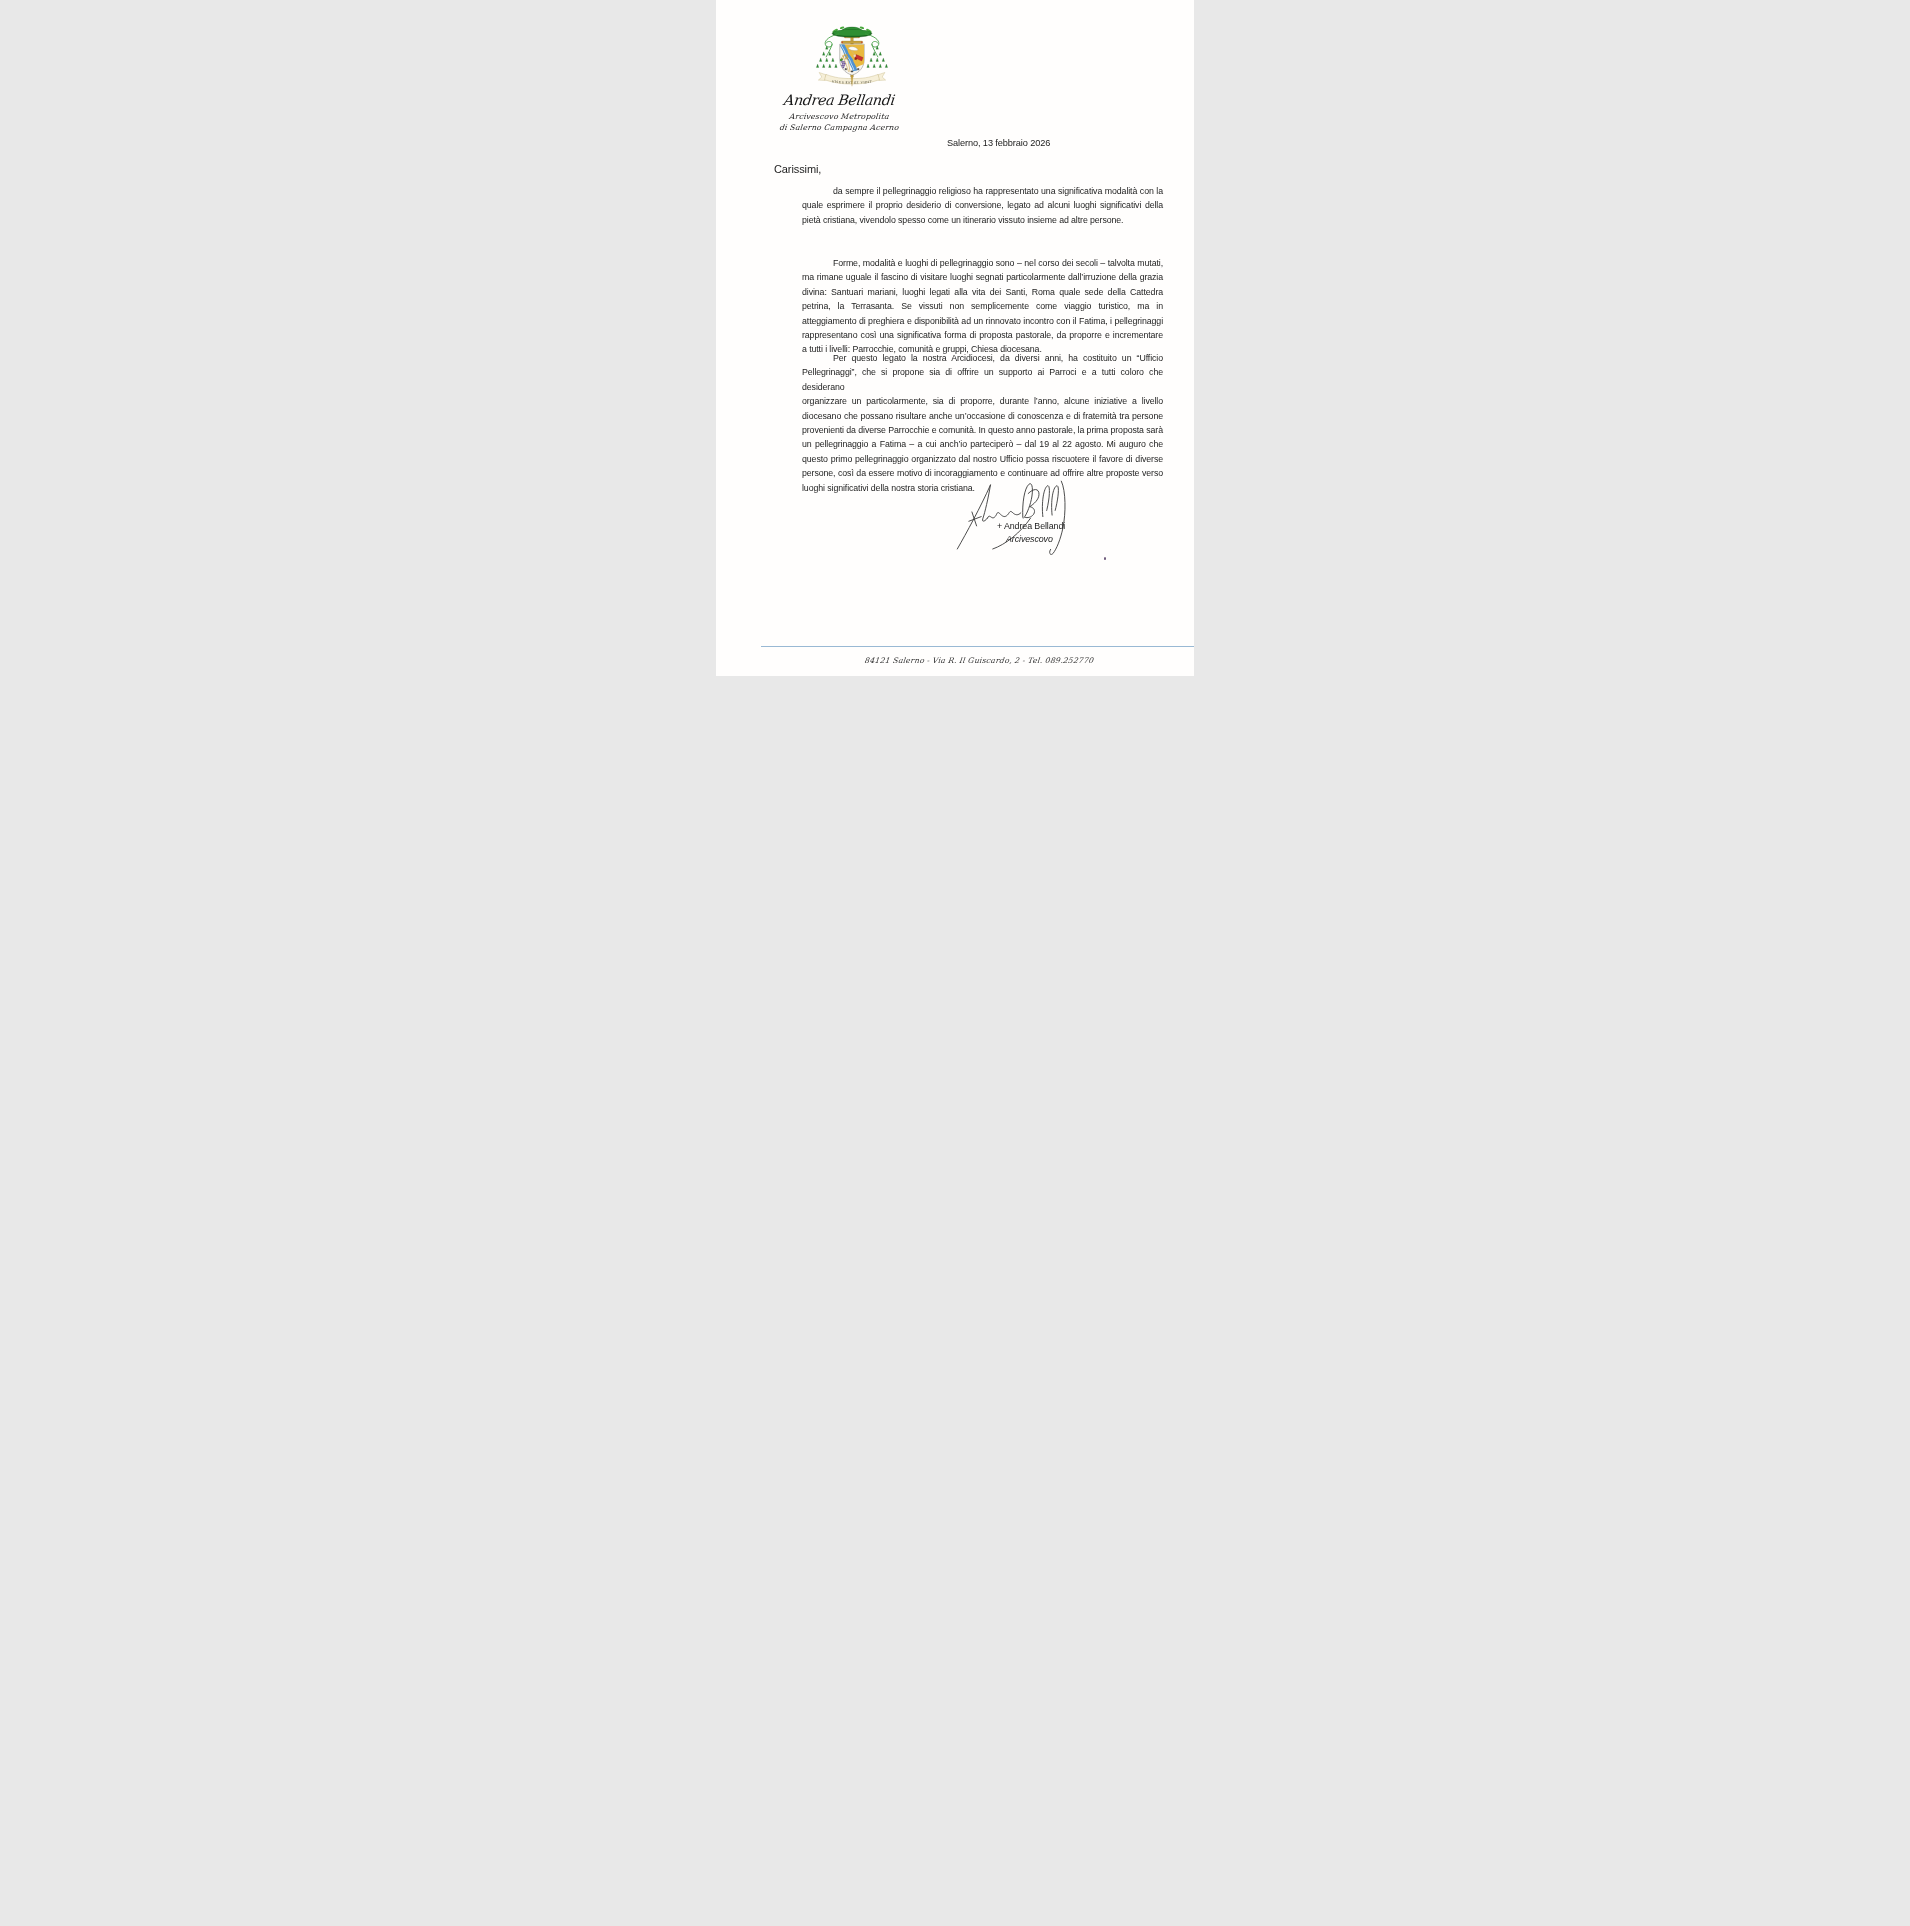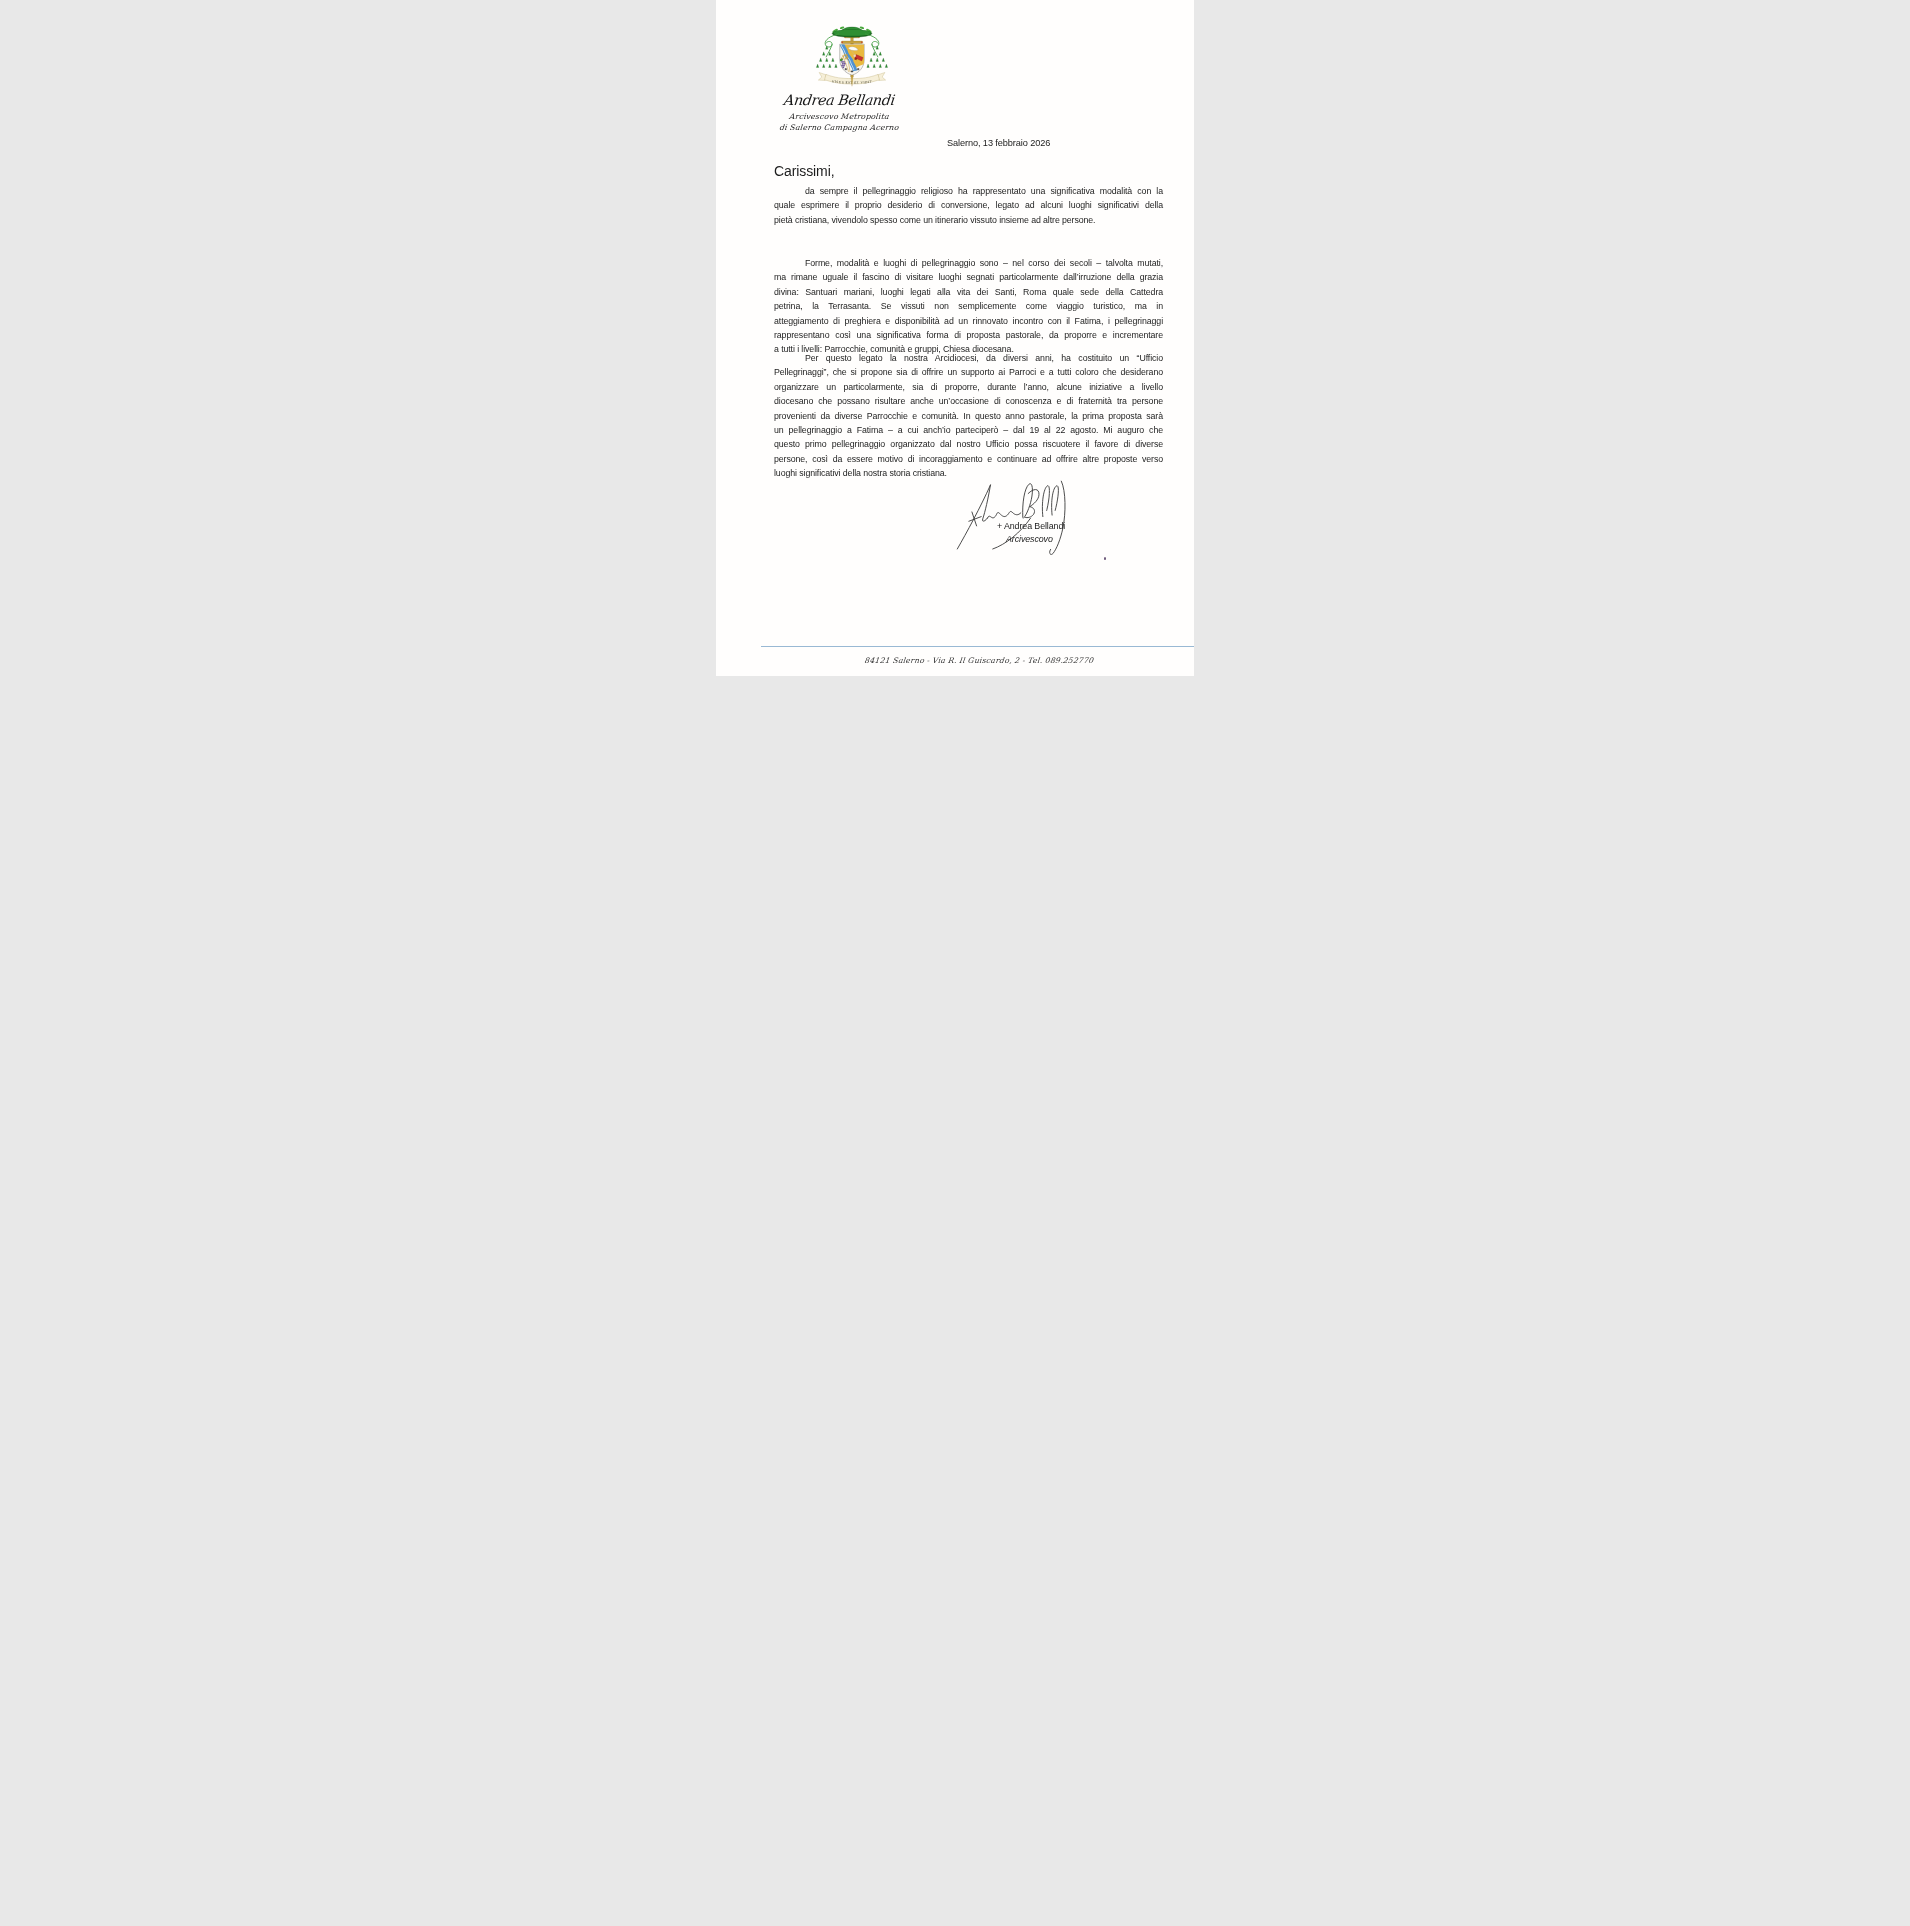--- a/index.html
+++ b/index.html
@@ -28,30 +28,30 @@
   }
   .lh-sub1{top:112px;font-size:7.7px;letter-spacing:0.2px;}
   .lh-sub2{top:123px;font-size:7.7px;letter-spacing:0.2px;}
   
   .dateline{
     position:absolute;left:231px;top:138px;width:217px;
     text-align:left;font-size:9.2px;letter-spacing:-0.1px;color:#1b1b1b;
   }
   .salutation{
     position:absolute;left:58px;top:163px;
-    font-size:14px;letter-spacing:-0.1px;
+    font-size:11px;letter-spacing:-0.1px;
   }
   .para{position:absolute;left:58px;width:389px;}
   .p1{top:184px;}
   .p2{top:256px;}
   .p3{top:351px;}
   .ln{
     line-height:14.4px;font-size:8.8px;letter-spacing:-0.1px;
     text-align:justify;text-align-last:justify;text-justify:inter-word;
-    white-space:normal;color:#1d1d1d;
+    white-space:normal;color:#1d1d1d;margin-left:28px;
   }
   .ln.indent{padding-left:31px;}
   .ln.last{text-align:center;text-align-last:left;}
   
   .sig-svg{position:absolute;left:235px;top:475px;width:139px;height:84px;}
   .sig-name{
     position:absolute;left:281px;top:521px;width:89px;
     font-size:8.9px;letter-spacing:-0.1px;color:#1c1c1c;
   }
   .sig-title{

